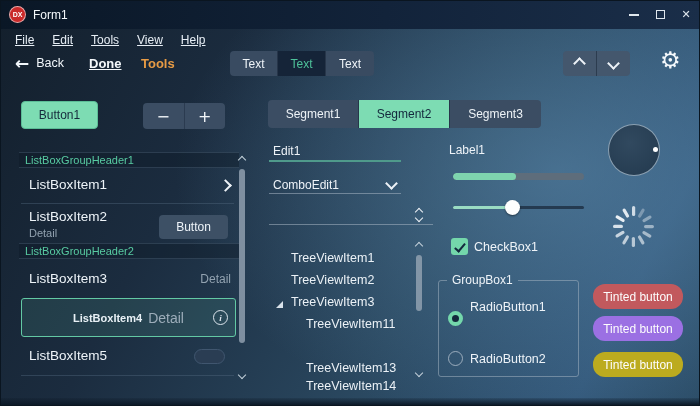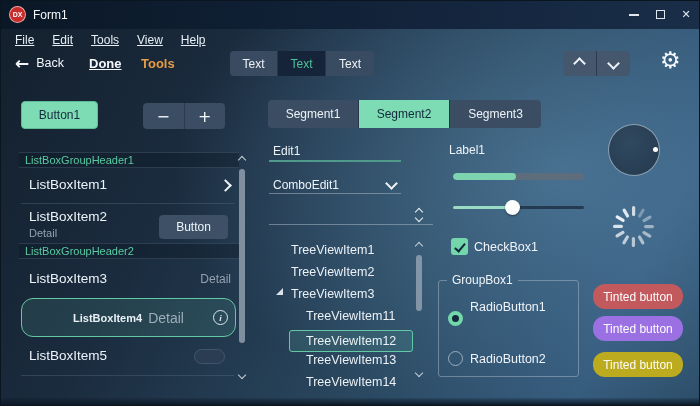--- a/index.html
+++ b/index.html
@@ -54,39 +54,39 @@
     font-family:"DejaVu Sans",sans-serif;}
   .stepbtn:first-child{border-right:1px solid #2b3b50;}
   .lb-header{left:18px;width:220px;height:16px;background:rgba(12,24,38,.40);
     border-top:1px solid rgba(90,112,134,.35);border-bottom:1px solid rgba(90,112,134,.35);
     box-sizing:border-box;display:flex;align-items:center;padding-left:6px;font-size:11px;color:#58cba2;}
   .lb-item-label{font-size:13.5px;color:#eef4f9;}
   .lb-sep{left:20px;width:213px;height:1px;background:rgba(86,108,130,.40);}
   .lb-detail{font-size:11px;color:#92a2b0;}
   .lb-button{left:158px;top:214px;width:69px;height:24px;background:#3d5065;border-radius:4px;
     display:flex;align-items:center;justify-content:center;font-size:12px;color:#eef4f9;}
-  .lb-sel{left:20px;top:297px;width:215px;height:39px;border:1px solid #63c9a4;border-radius:12px;
+  .lb-sel{left:20px;top:297px;width:215px;height:39px;border:1px solid #63c9a4;border-radius:3px;
     background:rgba(110,210,175,.13);box-sizing:border-box;display:flex;align-items:center;justify-content:center;gap:6px;}
   .lb-sel .t1{font-size:11px;font-weight:bold;color:#e8f0f5;}
   .lb-sel .t2{font-size:14px;color:#9dadba;}
   .infoicon{position:absolute;right:7px;top:11px;width:15px;height:15px;border:1px solid #dde6ee;border-radius:50%;
     box-sizing:border-box;display:flex;align-items:center;justify-content:center;
     font-size:9px;font-style:italic;font-weight:bold;color:#dde6ee;font-family:"Liberation Serif",serif;}
   .toggle{left:193px;top:348px;width:31px;height:15px;background:#2a3d53;border:1px solid #40566f;
     border-radius:8px;box-sizing:border-box;}
   .vscroll{width:6px;border-radius:3px;background:rgba(150,165,180,.80);}
   
   .segs{left:267px;top:99px;width:273px;height:28px;border-radius:4px;overflow:hidden;display:flex;}
   .seg{width:91px;display:flex;align-items:center;justify-content:center;font-size:12px;
     background:#3b4d63;color:#eef3f7;border-right:1px solid #27364a;box-sizing:border-box;}
   .seg:last-child{border-right:none;}
   .seg.sel{background:#7ddcb3;color:#13283c;}
   .fieldtext{font-size:12px;color:#eef3f8;}
   .uline{height:2px;}
-  .tree-row{position:absolute;left:268px;width:150px;height:22px;display:flex;align-items:flex-start;font-size:12.5px;color:#ebf1f6;}
+  .tree-row{position:absolute;left:268px;width:150px;height:22px;display:flex;align-items:flex-end;font-size:12.5px;color:#ebf1f6;}
   .tree-sel{left:288px;top:329px;width:124px;height:22px;border:1px solid #63c9a4;border-radius:3px;
     background:rgba(110,210,175,.13);box-sizing:border-box;display:flex;align-items:center;padding-left:16px;
     font-size:12.5px;color:#ebf1f6;}
   
   .ptrack{left:452px;top:172px;width:131px;height:7px;border-radius:4px;background:#5e6d7b;overflow:hidden;}
   .pfill{height:7px;border-radius:4px;background:#7ed4ae;}
   .slider{left:452px;top:205px;width:131px;height:3px;border-radius:2px;background:#243a50;}
   .sfill{position:absolute;left:0;top:0;height:3px;border-radius:2px;background:#9adcc3;}
   .sthumb{position:absolute;top:-6px;margin-left:-8px;width:15px;height:15px;border-radius:50%;background:#fdfefe;
     box-shadow:0 1px 2px rgba(0,0,0,.45);}
@@ -233,23 +233,20 @@
     </div>
   <div class="tree-row" style="top:286px;padding-left:6px">
     <svg width="9" height="9" style="margin-right:7px">
         <polygon points="1,8 8,8 8,1" fill="#d9e2ea"></polygon>
       </svg>
     <span>TreeViewItem3</span>
   </div>
   <div class="tree-row" style="top:308px;padding-left:37px">
       <span>TreeViewItem11</span>
     </div>
-  <div class="abs tree-sel">
-      <span>TreeViewItem12</span>
-    </div>
   <div class="tree-row" style="top:352px;padding-left:37px">
       <span>TreeViewItem13</span>
     </div>
   <div class="tree-row" style="top:374px;padding-left:37px;height:18px;overflow:hidden">
       <span>TreeViewItem14</span>
     </div>
 
   <span class="abs chv up sm" style="left:415px;top:242px"></span>
   <div class="abs vscroll" style="left:415px;top:254px;height:56px"></div>
   <span class="abs chv down sm" style="left:415px;top:369px"></span>

